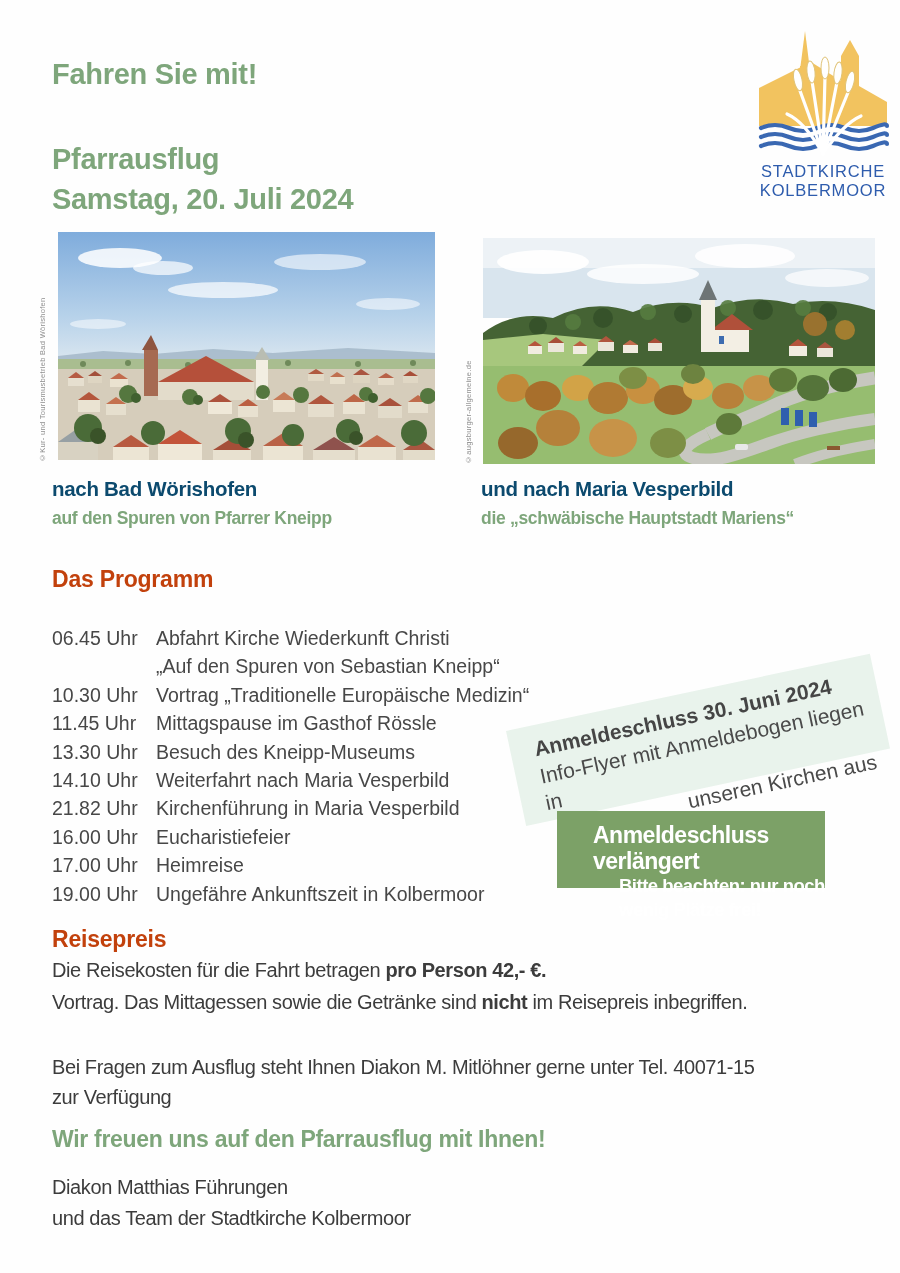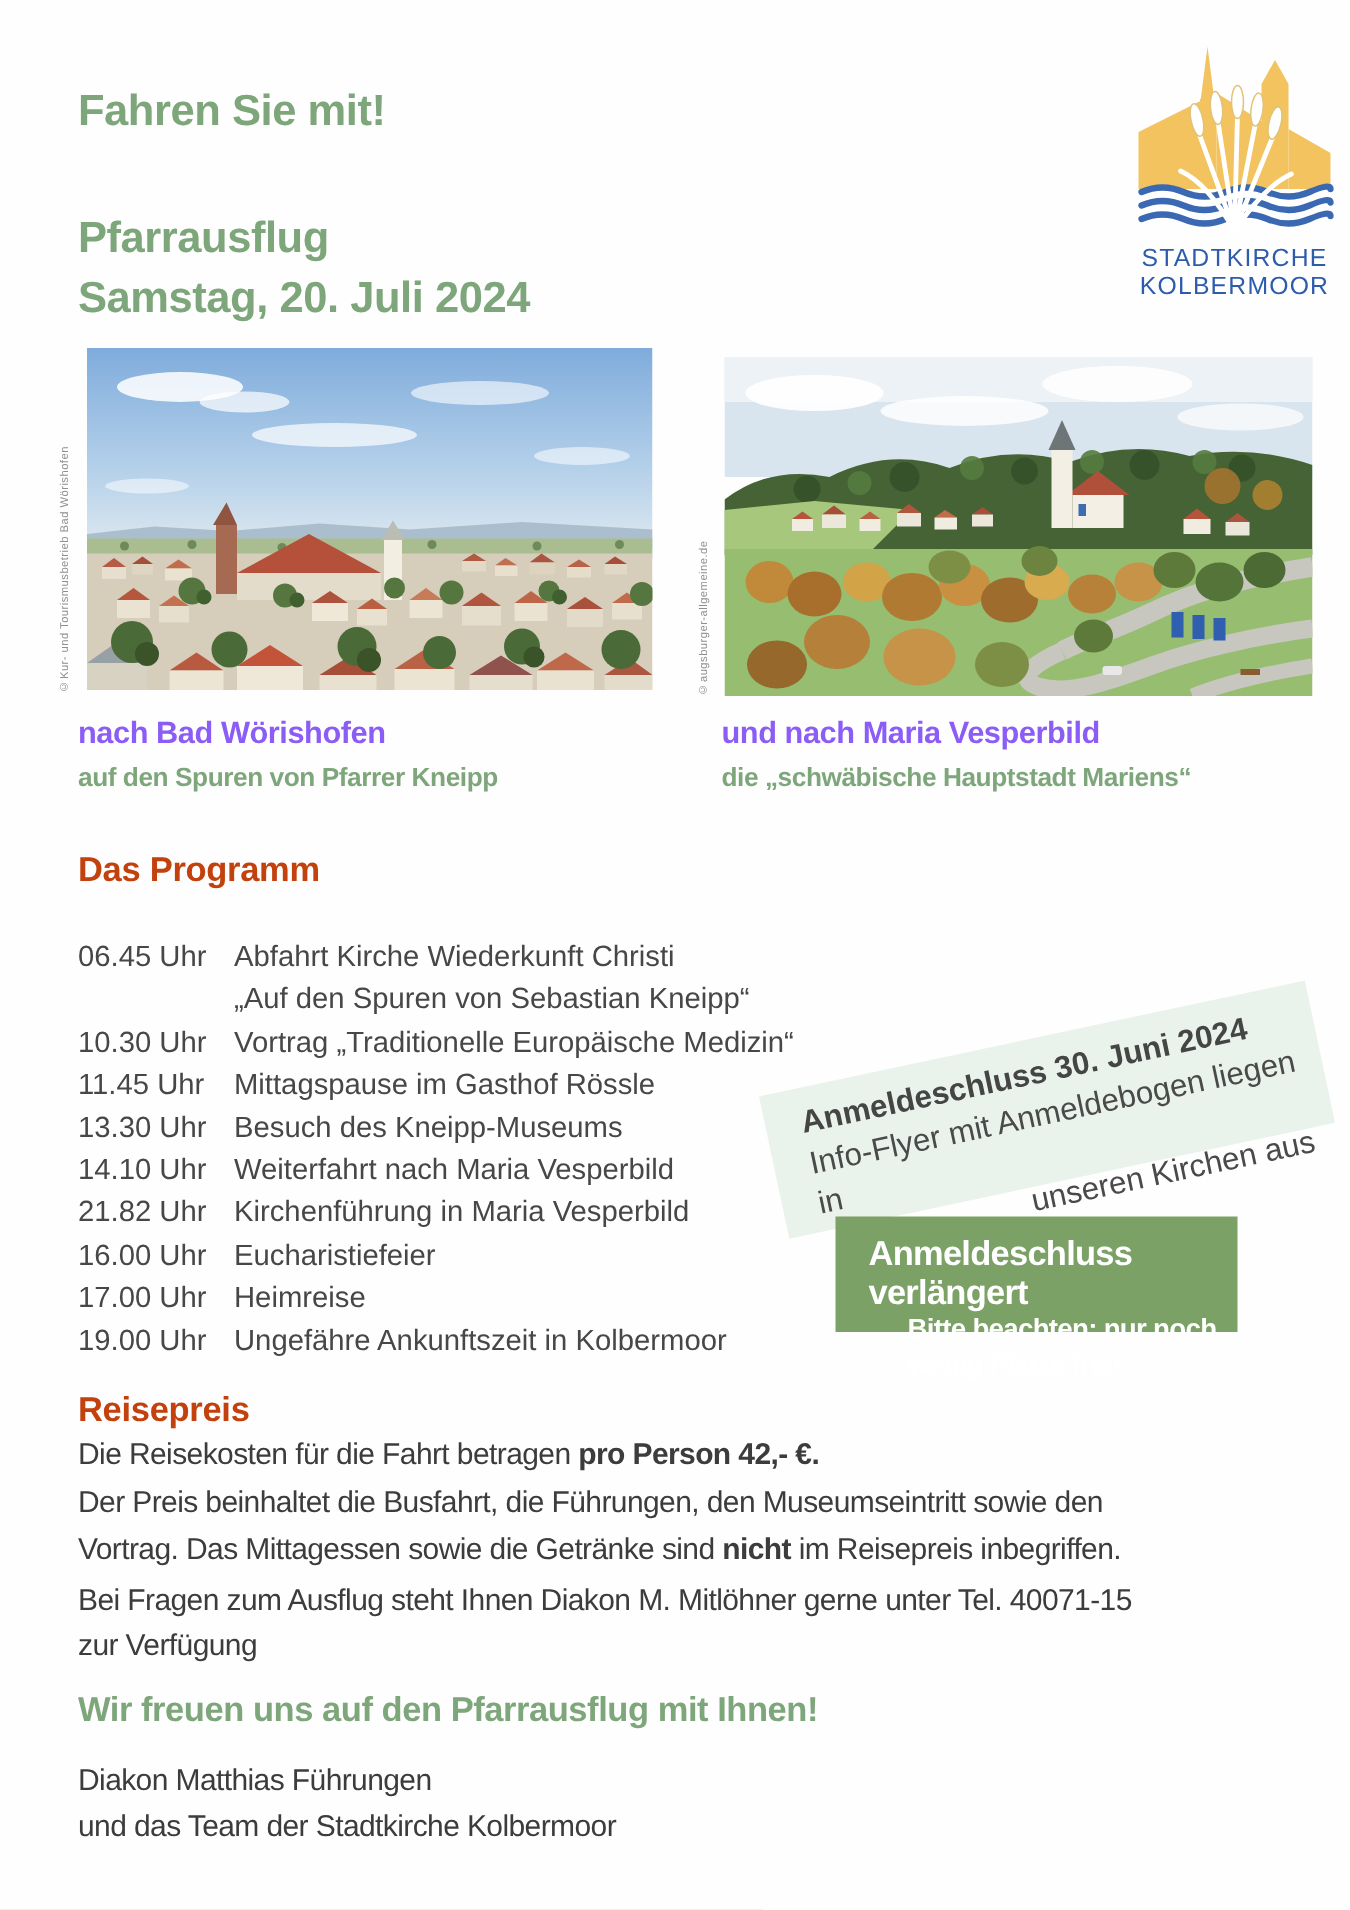--- a/index.html
+++ b/index.html
@@ -9,21 +9,21 @@
     background:#fefefe;
     font-family:"Liberation Sans",sans-serif;
     color:#3f3f3f;
     overflow:hidden;
     margin:0 auto;
   }
   .abs{position:absolute;}
   .green{color:#7ea67b;}
   .h1{font-size:29px;font-weight:bold;letter-spacing:-0.3px;}
   
-  .cap1{font-size:20.5px;font-weight:bold;letter-spacing:-0.3px;color:#8b5cf6;}
+  .cap1{font-size:20.5px;font-weight:bold;letter-spacing:-0.3px;color:#0c4a6e;}
   .cap2{font-size:17.5px;font-weight:bold;letter-spacing:-0.3px;color:#7ea67b;margin-top:7px;}
   
   .sec-h{font-size:23px;font-weight:bold;color:#c2410c;letter-spacing:-0.2px;}
   .prog-row{display:flex;line-height:28.4px;font-size:19.5px;color:#474747;}
   .prog-time{width:104px;flex:0 0 104px;}
   
   .credit{
     position:absolute;
     writing-mode:vertical-rl;
     transform:rotate(180deg);
@@ -48,21 +48,21 @@
   .banner .b1{font-weight:bold;color:#454545;}
   .banner .b3{text-align:right;padding-right:4px;}
   
   .greenbox{
     position:absolute;
     left:557px;top:811px;
     width:268px;height:77px;
     background:#7ca167;
     color:#ffffff;
     box-sizing:border-box;
-    padding:11px 0 0 22px;
+    padding:11px 0 0 36px;
   }
   .greenbox .g1{font-size:23px;font-weight:bold;letter-spacing:-0.5px;line-height:26px;}
   .greenbox .g2{font-size:18.5px;font-weight:bold;letter-spacing:-0.5px;line-height:24px;margin-left:26px;}
   
   .body-line{font-size:20px;line-height:31.5px;letter-spacing:-0.4px;color:#3c3c3c;}
   .closing{font-size:23px;font-weight:bold;color:#7ea67b;letter-spacing:-0.3px;}
   .logo-wrap{position:absolute;left:748px;top:26px;width:150px;text-align:center;}
   .logo-text{font-size:16.5px;color:#2e5cad;letter-spacing:0.8px;line-height:19px;white-space:nowrap;}
   b{font-weight:bold;}
 </style>
@@ -392,21 +392,20 @@
   </div>
 
   <div class="greenbox">
     <div class="g1">Anmeldeschluss verlängert</div>
     <div class="g2">Bitte beachten: nur noch wenig Plätze frei!</div>
   </div>
 
   <div class="abs sec-h" style="left:52px;top:926px;">Reisepreis</div>
   <div class="abs" style="left:52px;top:955px;width:810px;">
     <div class="body-line"><span>Die Reisekosten für die Fahrt betragen </span><b>pro Person 42,- €.</b></div>
-    <div class="body-line">Der Preis beinhaltet die Busfahrt, die Führungen, den Museumseintritt sowie den</div>
     <div class="body-line"><span>Vortrag. Das Mittagessen sowie die Getränke sind </span><b>nicht</b><span> im Reisepreis inbegriffen.</span></div>
   </div>
 
   <div class="abs" style="left:52px;top:1052px;width:810px;">
     <div class="body-line" style="line-height:30px;">Bei Fragen zum Ausflug steht Ihnen Diakon M. Mitlöhner gerne unter Tel. 40071-15</div>
     <div class="body-line" style="line-height:30px;">zur Verfügung</div>
   </div>
 
   <div class="abs closing" style="left:52px;top:1126px;">Wir freuen uns auf den Pfarrausflug mit Ihnen!</div>
 

